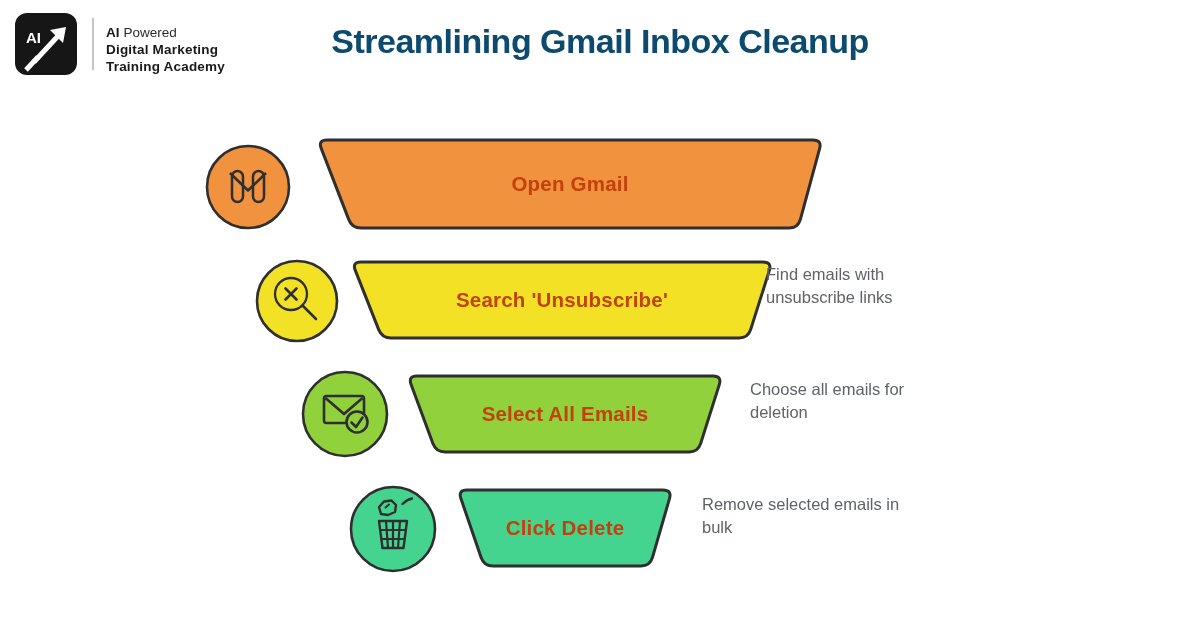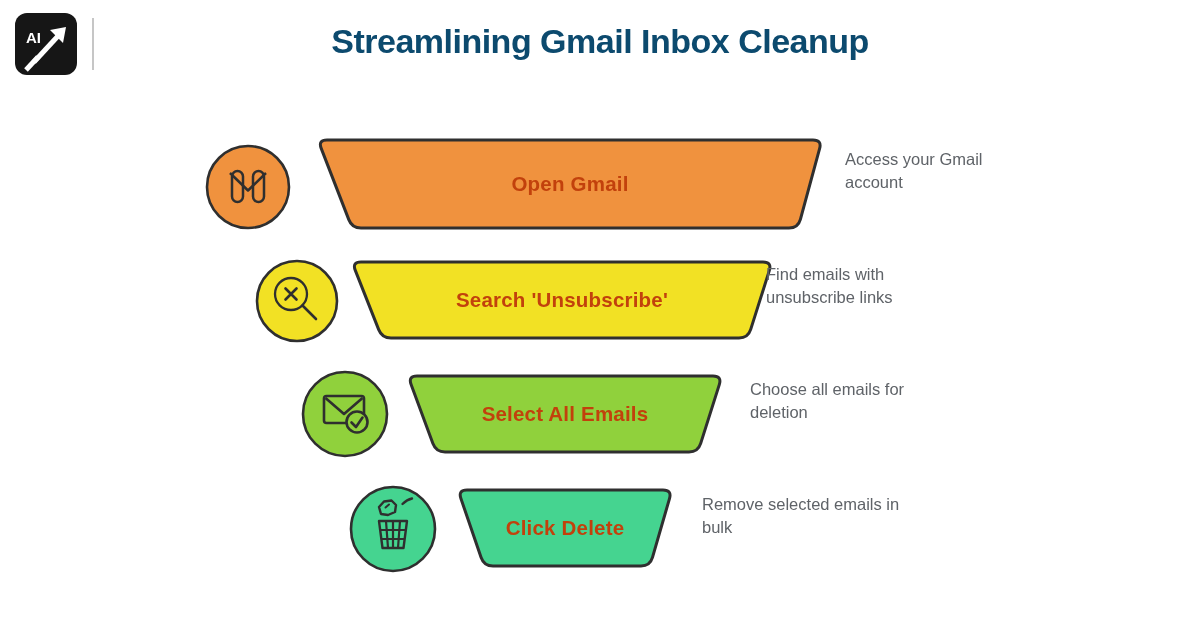--- a/index.html
+++ b/index.html
@@ -33,34 +33,38 @@
   <div class="logo-box">
     <svg width="64" height="64" viewBox="0 0 64 64">
       <rect x="1" y="1" width="62" height="62" rx="12" fill="#161616"></rect>
       <text x="12" y="31" fill="#ffffff" font-family="Liberation Sans, sans-serif" font-size="15" font-weight="bold">AI</text>
       <line x1="20" y1="50" x2="44" y2="24" stroke="#ffffff" stroke-width="5"></line>
       <polygon points="36,18 52,15 49,31" fill="#ffffff"></polygon>
       <line x1="12" y1="58" x2="24" y2="45" stroke="#ffffff" stroke-width="5"></line>
     </svg>
   </div>
   <div class="brand-divider"></div>
+  <div class="brand-text">
+    <div class="l1"><strong>AI</strong><span class="rest">Powered</span></div>
+    <div class="l2">Digital Marketing</div>
+    <div class="l3">Training Academy</div>
+  </div>
 
   <div class="page-title">Streamlining Gmail Inbox Cleanup</div>
 
   <svg class="abs" style="left:204px;top:143px;" width="88" height="88" viewBox="0 0 88 88">
     <circle cx="44" cy="44" r="41" stroke="#2f2f2f" stroke-width="2.6" fill="#F0923E"></circle>
     <rect x="28" y="28" width="11" height="31" rx="5.5" fill="none" stroke="#2f2f2f" stroke-width="2.5"></rect>
     <rect x="49" y="28" width="11" height="31" rx="5.5" fill="none" stroke="#2f2f2f" stroke-width="2.5"></rect>
     <path d="M 26 30 L 44 47.5 L 62 30" fill="none" stroke="#2f2f2f" stroke-width="2.5" stroke-linejoin="round"></path>
   </svg>
   <svg class="abs" style="left:315px;top:137px;" width="510" height="94" viewBox="0 0 510 94">
     <path d="M 12 3 L 498 3 Q 507 3 504.6 11.7 L 485.4 82.3 Q 483 91 474 91 L 46 91 Q 37 91 33.8 82.6 L 6.2 11.4 Q 3 3 12 3 Z" stroke="#2f2f2f" stroke-width="3" fill="#F0923E"></path>
   </svg>
   <div class="step-label" style="left:315px;top:137px;width:510px;height:94px;">Open Gmail</div>
-  <div class="step-desc" style="left:845px;top:148px;width:155px;">Access your Gmail account</div>
 
   <svg class="abs" style="left:254px;top:258px;" width="86" height="86" viewBox="0 0 86 86">
     <circle cx="43" cy="43" r="40" stroke="#2f2f2f" stroke-width="2.6" fill="#F2E124"></circle>
     <circle cx="37" cy="36" r="16" fill="none" stroke="#2f2f2f" stroke-width="2.3"></circle>
     <path d="M 31.5 30.5 L 42.5 41.5 M 42.5 30.5 L 31.5 41.5" stroke="#2f2f2f" stroke-width="2.6" stroke-linecap="round"></path>
     <line x1="48.5" y1="47.5" x2="62" y2="61" stroke="#2f2f2f" stroke-width="2.6" stroke-linecap="round"></line>
   </svg>
   <svg class="abs" style="left:349px;top:259px;" width="426" height="82" viewBox="0 0 426 82">
     <path d="M 12 3 L 414 3 Q 423 3 420.3 11.6 L 401.7 70.4 Q 399 79 390 79 L 42 79 Q 33 79 29.7 70.6 L 6.3 11.4 Q 3 3 12 3 Z" stroke="#2f2f2f" stroke-width="3" fill="#F2E124"></path>
   </svg>

